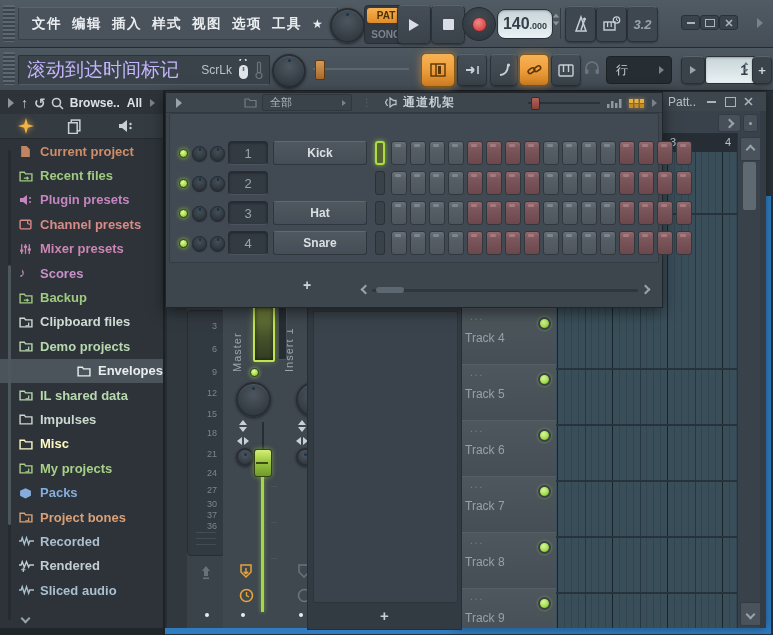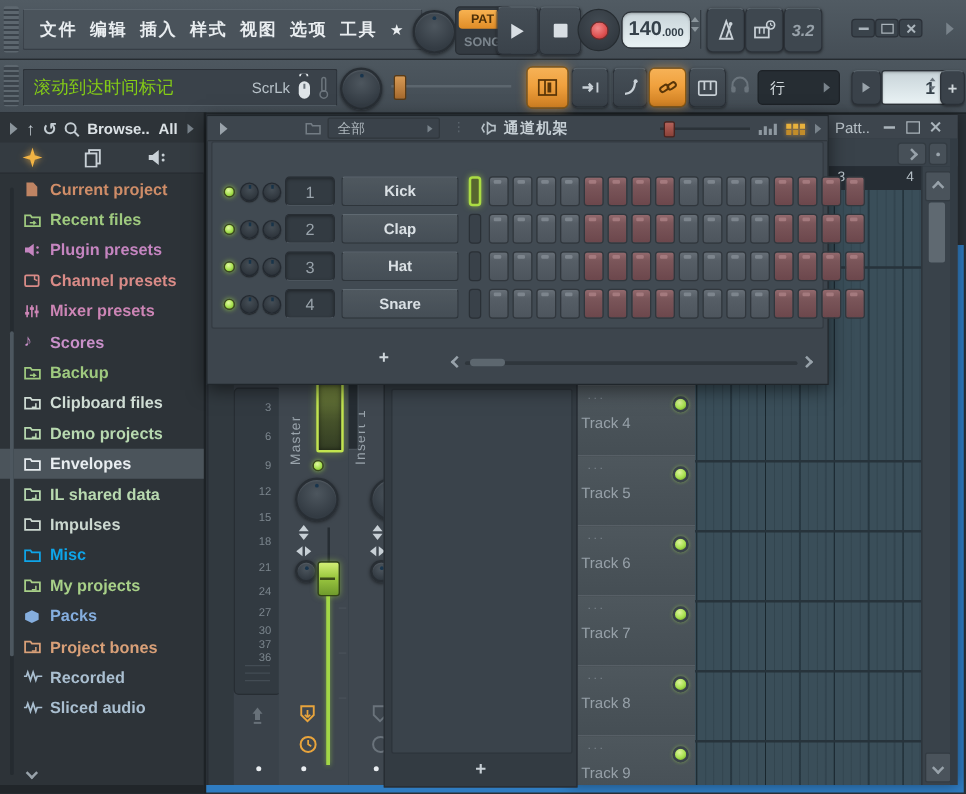--- a/index.html
+++ b/index.html
@@ -26,21 +26,21 @@
   .chev.up{transform:rotate(-135deg);} .chev.down{transform:rotate(45deg);}
   .chev.left{transform:rotate(135deg);} .chev.right{transform:rotate(-45deg);}
   .lcd{background:linear-gradient(#c8d4d9,#e9f2f4);border:1px solid #2c3238;border-radius:8px;color:#35414a;display:flex;align-items:center;justify-content:center;box-shadow:inset 0 1px 2px rgba(0,0,0,.25);}
   .winbtn{width:17px;height:13px;background:#3a434b;border:1px solid #2b3138;border-radius:3px;display:flex;align-items:center;justify-content:center;}
   
   .browser{left:0;top:90px;width:163px;height:545px;background:#2d3338;border-right:2px solid #1d2226;}
   .b-head{position:absolute;left:0;top:2px;width:163px;height:22px;display:flex;align-items:center;}
   .b-tabs{position:absolute;left:0;top:24px;width:163px;height:24px;background:#343b41;border-bottom:1px solid #262b30;display:flex;align-items:center;}
   .b-list{position:absolute;left:0;top:49px;width:163px;}
   .b-item{height:24.4px;display:flex;align-items:center;padding-left:19px;font-size:13px;font-weight:bold;cursor:default;}
-  .b-item.sel{background:#4b545b;}
+  .b-item.sel{background:#4b545b;justify-content:flex-end;}
   .b-ic{width:15px;height:13px;margin-right:6px;flex:0 0 15px;display:inline-flex;align-items:center;}
   .b-lb{white-space:nowrap;}
   
   .rack{left:165px;top:92px;width:496px;height:214px;background:#3d454d;border:1px solid #20262b;box-shadow:0 4px 14px rgba(0,0,0,.5);z-index:3;}
   .rack-title{position:absolute;left:0;top:0;width:100%;height:19px;background:#3d454d;border-bottom:1px solid #30373d;display:flex;align-items:center;}
   .rack-body{position:absolute;left:3px;top:20px;width:488px;height:148px;background:#414a52;border:1px solid #343b42;border-radius:2px;}
   .ch-row{position:absolute;left:0;width:100%;height:26px;}
   .led{width:7px;height:7px;border-radius:50%;background:radial-gradient(circle at 40% 32%,#e2f8a2,var(--led-green,#a6e14d) 55%,#689d28);border:1px solid #3c4a1c;box-shadow:0 0 4px rgba(160,220,70,.8);}
   .knob-s{position:absolute;width:13px;height:13px;border-radius:50%;background:radial-gradient(circle at 50% 35%,#454e56,#2e353c 75%);border:1px solid #232930;box-shadow:0 1px 1px rgba(0,0,0,.5);}
   .knob-s::after{content:"";position:absolute;left:50%;top:1px;width:2px;height:3px;margin-left:-1px;background:#18344a;}
@@ -172,21 +172,21 @@
       <path d="M1 1 L7 7 M7 1 L1 7" stroke="#aab4bb" stroke-width="1.6"></path>
     </svg>
   </div>
   <div class="abs" style="left:757px;top:18px;width:0;height:0;border-left:6px solid #79838b;border-top:5px solid transparent;border-bottom:5px solid transparent;"></div>
 </div>
 
 <div class="abs tb2">
   <div class="abs grip" style="left:3px;top:4px;height:33px;"></div>
 
   <div class="abs hintpanel" style="left:18px;top:7px;width:250px;height:28px;">
-    <span style="font-size:14px;color:#84cc16;padding-left:8px;flex:1;">滚动到达时间标记</span>
+    <span style="font-size:19px;color:#c4b5fd;padding-left:8px;flex:1;">滚动到达时间标记</span>
     <span style="font-size:12px;color:#b8c2c9;margin-right:4px;">ScrLk</span>
     <svg width="15" height="22" viewBox="0 0 15 22" style="margin-right:4px;">
       <path d="M4 2 a3 3 0 0 1 6 0" fill="none" stroke="#dfe5e9" stroke-width="1.4"></path>
       <rect x="3" y="6" width="9" height="14" rx="4.5" fill="#dfe5e9"></rect>
       <line x1="7.5" y1="8" x2="7.5" y2="12" stroke="#6a747c" stroke-width="1.6"></line>
     </svg>
     <svg width="8" height="20" viewBox="0 0 8 20" style="margin-right:6px;opacity:.45;">
       <rect x="2.5" y="2" width="3" height="11" rx="1.5" fill="none" stroke="#aab4bb" stroke-width="1.2"></rect>
       <circle cx="4" cy="15.5" r="3" fill="none" stroke="#aab4bb" stroke-width="1.2"></circle>
     </svg>
@@ -388,21 +388,21 @@
         <span class="b-lb">IL shared data</span>
       </div>
       <div class="b-item" style="color: rgb(204, 216, 208);">
         <span class="b-ic">
           <svg width="14" height="12" viewBox="0 0 13 11">
             <path d="M1 2h4l1 1.5h6V10H1z" fill="none" stroke="currentColor" stroke-width="1.3"></path>
           </svg>
         </span>
         <span class="b-lb">Impulses</span>
       </div>
-      <div class="b-item" style="color: #0ea5e9;">
+      <div class="b-item" style="color: #fef9c3;">
         <span class="b-ic">
           <svg width="14" height="12" viewBox="0 0 13 11">
             <path d="M1 2h4l1 1.5h6V10H1z" fill="none" stroke="currentColor" stroke-width="1.3"></path>
           </svg>
         </span>
         <span class="b-lb">Misc</span>
       </div>
       <div class="b-item" style="color: rgb(168, 208, 136);">
         <span class="b-ic">
           <svg width="14" height="12" viewBox="0 0 13 11">
@@ -429,20 +429,29 @@
         </span>
         <span class="b-lb">Project bones</span>
       </div>
       <div class="b-item" style="color: rgb(170, 191, 208);">
         <span class="b-ic">
           <svg width="15" height="12" viewBox="0 0 14 11">
             <path d="M0 5.5h2l1-3 2 6 2-6 2 6 1-3h4" fill="none" stroke="currentColor" stroke-width="1.3"></path>
           </svg>
         </span>
         <span class="b-lb">Recorded</span>
+      </div>
+      <div class="b-item" style="color: rgb(194, 205, 212);">
+        <span class="b-ic">
+          <svg width="15" height="12" viewBox="0 0 14 11">
+            <path d="M0 4.5h2l1-3 2 5 2-5 2 5 1-2h4" fill="none" stroke="currentColor" stroke-width="1.3"></path>
+            <path d="M2 9h4M4 7v4" stroke="currentColor" stroke-width="1.1"></path>
+          </svg>
+        </span>
+        <span class="b-lb">Rendered</span>
       </div>
       <div class="b-item" style="color: rgb(170, 191, 208);">
         <span class="b-ic">
           <svg width="15" height="12" viewBox="0 0 14 11">
             <path d="M0 5.5h2l1-3 2 6 2-6 2 6 1-3h4" fill="none" stroke="currentColor" stroke-width="1.3"></path>
           </svg>
         </span>
         <span class="b-lb">Sliced audio</span>
       </div>
     </div>
@@ -681,21 +690,20 @@
           <div class="step"></div>
           <div class="step"></div>
           <div class="step"></div>
         </div>
       </div>
       <div class="ch-row" style="top: 56px;">
         <div class="led" style="position: absolute; left: 9px; top: 9px;"></div>
         <div class="knob-s" style="left: 22px; top: 6px;"></div>
         <div class="knob-s" style="left: 40px; top: 6px;"></div>
         <div class="numbox" style="left: 58px; top: 1px;">2</div>
-        <div class="ch-name" style="left: 103px; top: 1px;">Clap</div>
         <div class="sel-ind" style="left: 205px; top: 1px;"></div>
         <div class="steps" style="left: 221px; top: 1px;">
           <div class="step"></div>
           <div class="step"></div>
           <div class="step"></div>
           <div class="step"></div>
           <div class="step"></div>
           <div class="step"></div>
           <div class="step"></div>
           <div class="step"></div>

